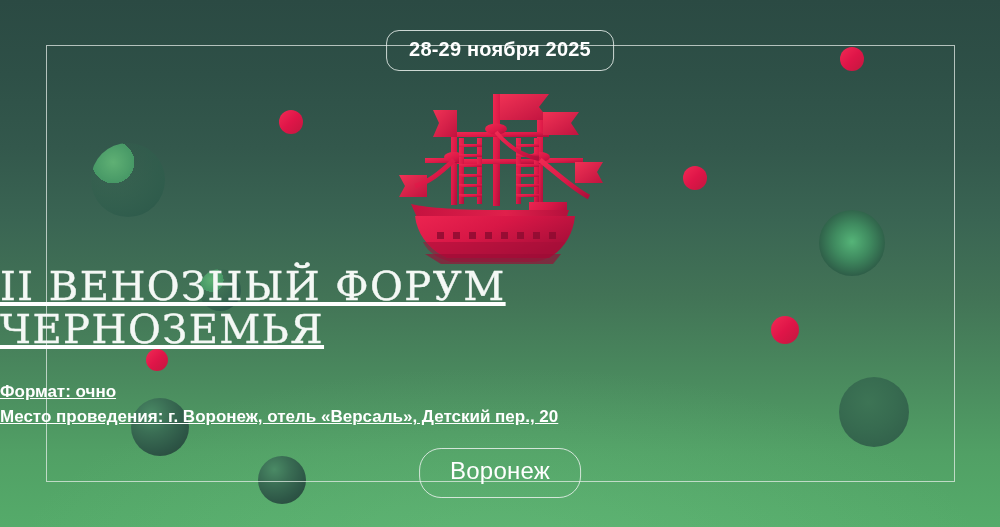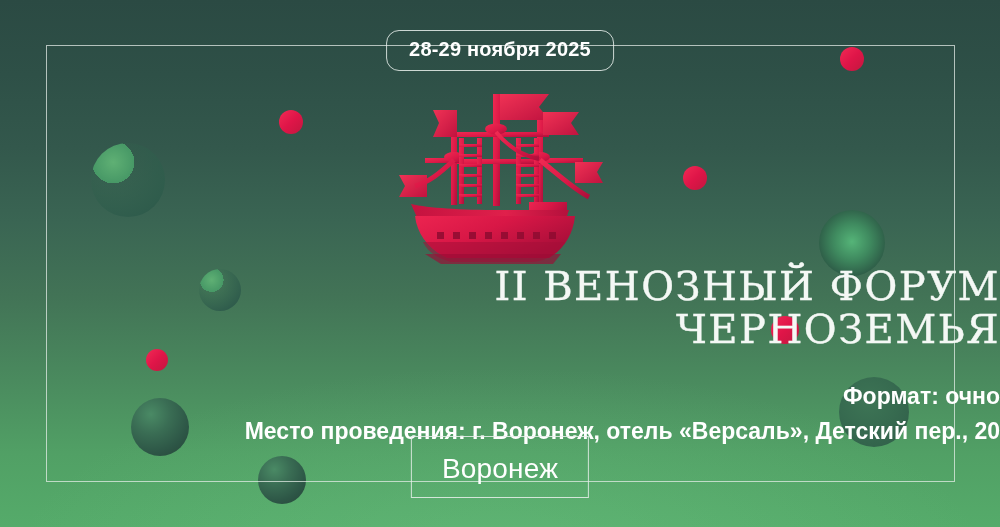--- a/index.html
+++ b/index.html
@@ -85,68 +85,69 @@
   }
   .badge-date {
     top: 30px;
     padding: 7px 22px 9px;
     font-size: 20px;
     font-weight: 700;
     border-radius: 13px;
   }
   .badge-city {
     bottom: 29px;
-    padding: 16px 30px 12px;
-    font-size: 28px;
+    padding: 8px 30px 12px;
+    font-size: 24px;
     font-weight: 400;
+    border-radius: 22px;
   }
 
   
   .ship {
     position: absolute;
     z-index: 3;
     left: 50%;
     transform: translateX(-50%);
     top: 82px;
     width: 222px;
     height: 190px;
   }
 
   
   .content {
     position: absolute;
     z-index: 3;
     left: 0;
     right: 0;
     top: 265px;
-    text-align: right;
+    text-align: left;
     color: #ffffff;
+    text-decoration: underline;
   }
 
   .title {
     font-family: "DejaVu Serif", "Liberation Serif", serif;
     font-size: 40px;
     line-height: 1.07;
     font-weight: 400;
     letter-spacing: 1.5px;
     color: #f4f8f5;
     margin: 0;
     text-transform: uppercase;
     
     -webkit-text-stroke: 0.4px #f4f8f5;
   }
   .title .ln { display: block; }
 
   .meta {
     margin-top: 28px;
-    font-size: 23px;
+    font-size: 17px;
     font-weight: 700;
     line-height: 1.52;
     color: #ffffff;
-    margin-left: 8px;
   }
   .meta .ln { display: block; }
 </style>
 </head>
 <body>
 
 <div class="poster">
 
   <div class="decor">
       <div class="shape" style="left: 91px; top: 143px; width: 74px; height: 74px; background: radial-gradient(circle at 30% 26%, rgb(95, 176, 116) 0%, rgb(71, 152, 102) 28%, rgba(53, 112, 80, 0.125) 0%, rgb(47, 92, 76) 78%, rgb(39, 73, 63) 100%);"></div>

